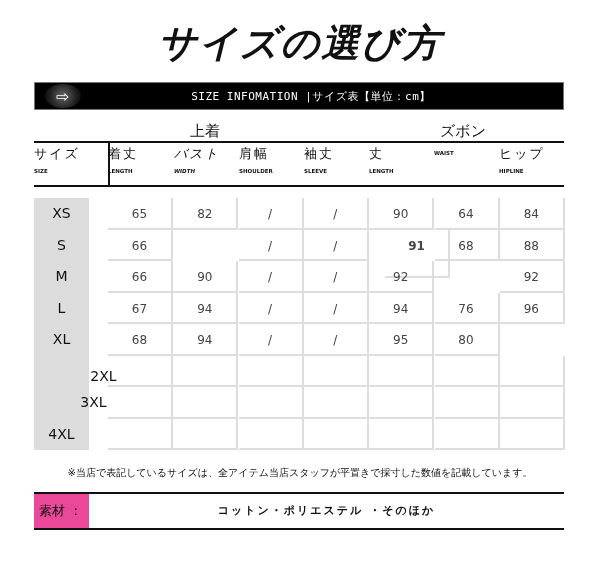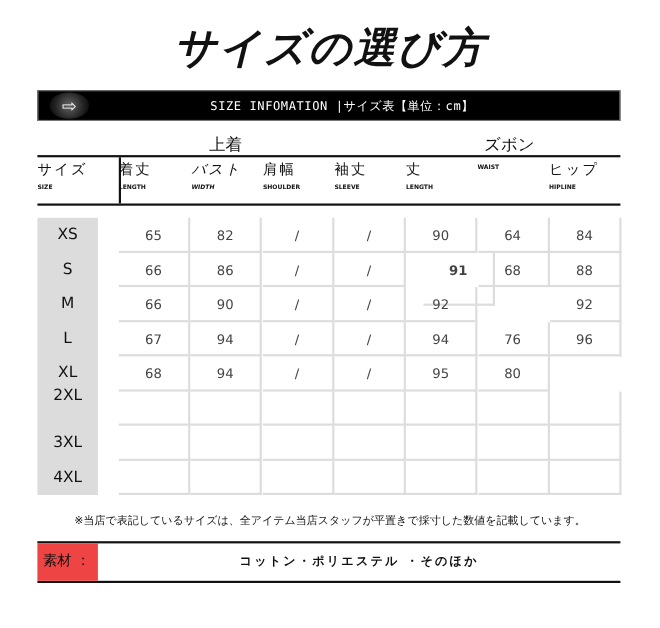--- a/index.html
+++ b/index.html
@@ -13,21 +13,21 @@
   .vline{position:absolute;left:108px;top:143px;width:2px;height:42px;background:#111;}
   .hcell{position:absolute;top:145px;text-align:left;}
   .hcell .jp{font-size:13px;letter-spacing:2px;}
   .hcell .en{font-size:5.5px;margin-top:5px;letter-spacing:0;font-weight:bold;}
   .sizecol{position:absolute;left:34px;top:198px;width:55px;height:252px;background:#dcdcdc;}
   .sz{position:absolute;left:34px;width:55px;text-align:center;font-size:14px;}
   .grid{position:absolute;left:108px;top:198px;width:456px;height:252px;}
   .cell{position:absolute;width:65px;height:32px;text-align:center;line-height:32px;font-size:12px;color:#444;box-sizing:border-box;border-right:2px solid #ddd;border-bottom:2px solid #ddd;}
   .note{position:absolute;top:466px;left:0;width:600px;text-align:center;font-size:10px;}
   .mat{position:absolute;left:34px;top:492px;width:530px;height:38px;border-top:2px solid #111;border-bottom:2px solid #111;box-sizing:border-box;}
-  .mat .lbl{position:absolute;left:0;top:0;width:55px;height:34px;background:#ef4444;font-size:13px;line-height:34px;padding-left:5px;box-sizing:border-box;}
+  .mat .lbl{position:absolute;left:0;top:0;width:55px;height:34px;background:#ec4899;font-size:13px;line-height:34px;padding-left:5px;box-sizing:border-box;}
   .mat .val{position:absolute;left:55px;right:0;top:0;height:34px;line-height:34px;text-align:center;font-size:11px;font-weight:bold;letter-spacing:2px;}
 </style>
 </head>
 <body>
 
 <div class="title">サイズの選び方</div>
 
 <div class="banner">
   <div class="arrow">⇨</div>
   <div class="txt">SIZE INFOMATION |サイズ表【単位：cm】</div>
@@ -74,34 +74,33 @@
     </div>
   </div>
 
 <div class="sizecol"></div>
 <div id="size-labels">
     <div class="sz" style="top: 205px;">XS</div>
     <div class="sz" style="top: 236.5px;">S</div>
     <div class="sz" style="top: 268px;">M</div>
     <div class="sz" style="top: 299.5px;">L</div>
     <div class="sz" style="top: 331px;">XL</div>
-    <div class="sz" style="top: 352px;">2XL</div>
-    <div class="sz" style="top: 394px;">3XL</div>
+    <div class="sz" style="top: 368px; margin-left: 42px;">2XL</div>
+    <div class="sz" style="top: 394px; padding-left: 32px;">3XL</div>
     <div class="sz" style="top: 425.5px;">4XL</div>
   </div>
 <div class="grid" id="grid">
     <div class="cell" style="left: 0px; top: 0px; height: 31.5px;">65</div>
     <div class="cell" style="left: 65.3px; top: 0px; height: 31.5px;">82</div>
     <div class="cell" style="left: 130.6px; top: 0px; height: 31.5px;">/</div>
     <div class="cell" style="left: 195.9px; top: 0px; height: 31.5px;">/</div>
     <div class="cell" style="left: 261.2px; top: 0px; height: 31.5px;">90</div>
     <div class="cell" style="left: 326.5px; top: 0px; height: 31.5px;">64</div>
     <div class="cell" style="left: 391.8px; top: 0px; height: 31.5px;">84</div>
     <div class="cell" style="left: 0px; top: 31.5px; height: 31.5px;">66</div>
-    <div class="cell" style="left: 65.3px; top: 31.5px; height: 31.5px;">86</div>
     <div class="cell" style="left: 130.6px; top: 31.5px; height: 31.5px;">/</div>
     <div class="cell" style="left: 195.9px; top: 31.5px; height: 31.5px;">/</div>
     <div class="cell" style="left: 277px; top: 31.5px; height: 48px; font-weight: bold;">91</div>
     <div class="cell" style="left: 326.5px; top: 31.5px; height: 31.5px;">68</div>
     <div class="cell" style="left: 391.8px; top: 31.5px; height: 31.5px;">88</div>
     <div class="cell" style="left: 0px; top: 63px; height: 31.5px;">66</div>
     <div class="cell" style="left: 65.3px; top: 63px; height: 31.5px;">90</div>
     <div class="cell" style="left: 130.6px; top: 63px; height: 31.5px;">/</div>
     <div class="cell" style="left: 195.9px; top: 63px; height: 31.5px;">/</div>
     <div class="cell" style="left: 261.2px; top: 63px; height: 31.5px;">92</div>

